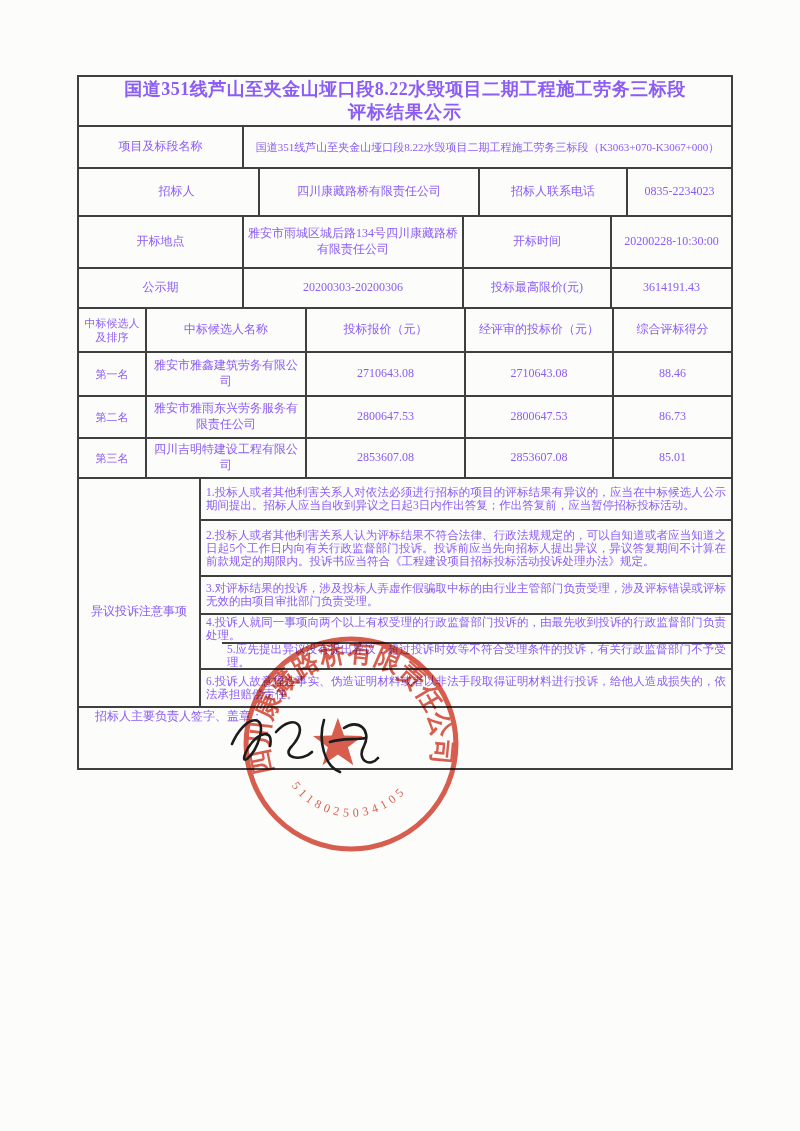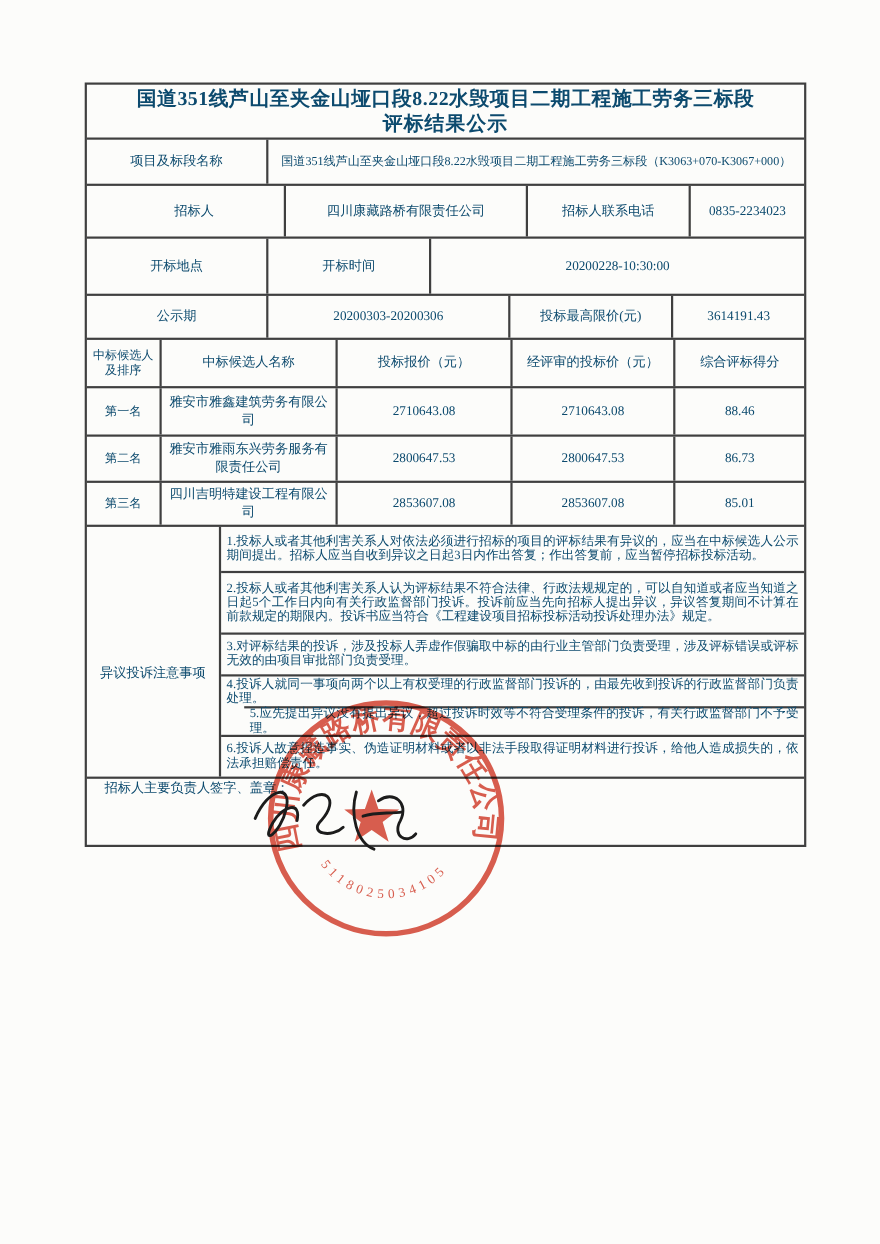--- a/index.html
+++ b/index.html
@@ -1,20 +1,20 @@
 <!DOCTYPE html>
 <html><head>
 <meta charset="utf-8">
 <style>
   html,body{margin:0;padding:0;background:#ffffff;}
   .page{
     position:relative;width:800px;height:1131px;overflow:hidden;
     background:#fcfcfa;
     font-family:"Liberation Serif","DejaVu Serif",serif;
-    color:#0c4a6e;
+    color:#8b5cf6;
   }
   .doc-table{
     position:absolute;left:77px;top:75px;width:656px;
     border:2px solid #3f3f3f;box-sizing:border-box;
   }
   .row{display:flex;border-top:2px solid #3f3f3f;}
   .row.first{border-top:none;}
   .cell{
     box-sizing:border-box;border-left:2px solid #3f3f3f;
     display:flex;align-items:center;justify-content:center;
@@ -79,20 +79,21 @@
 
     <div class="row h46">
       <div class="cell cfirst w-lab1">招标人</div>
       <div class="cell w-val1">四川康藏路桥有限责任公司</div>
       <div class="cell w-lab2">招标人联系电话</div>
       <div class="cell grow">0835-2234023</div>
     </div>
 
     <div class="row h50">
       <div class="cell cfirst w-lab1">开标地点</div>
+      <div class="cell w-val1">雅安市雨城区城后路134号四川康藏路桥有限责任公司</div>
       <div class="cell w-lab2">开标时间</div>
       <div class="cell grow">20200228-10:30:00</div>
     </div>
 
     <div class="row h38">
       <div class="cell cfirst w-lab1">公示期</div>
       <div class="cell w-val1">20200303-20200306</div>
       <div class="cell w-lab2">投标最高限价(元)</div>
       <div class="cell grow">3614191.43</div>
     </div>

